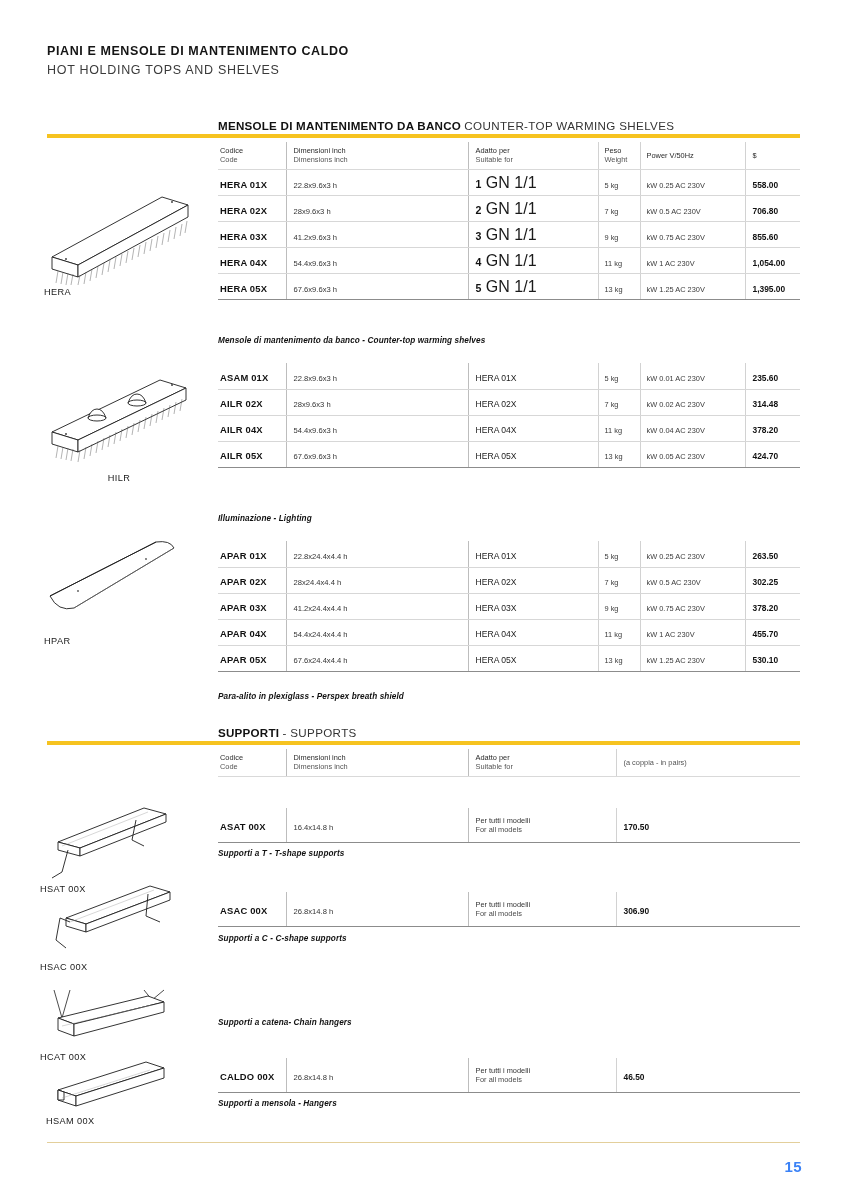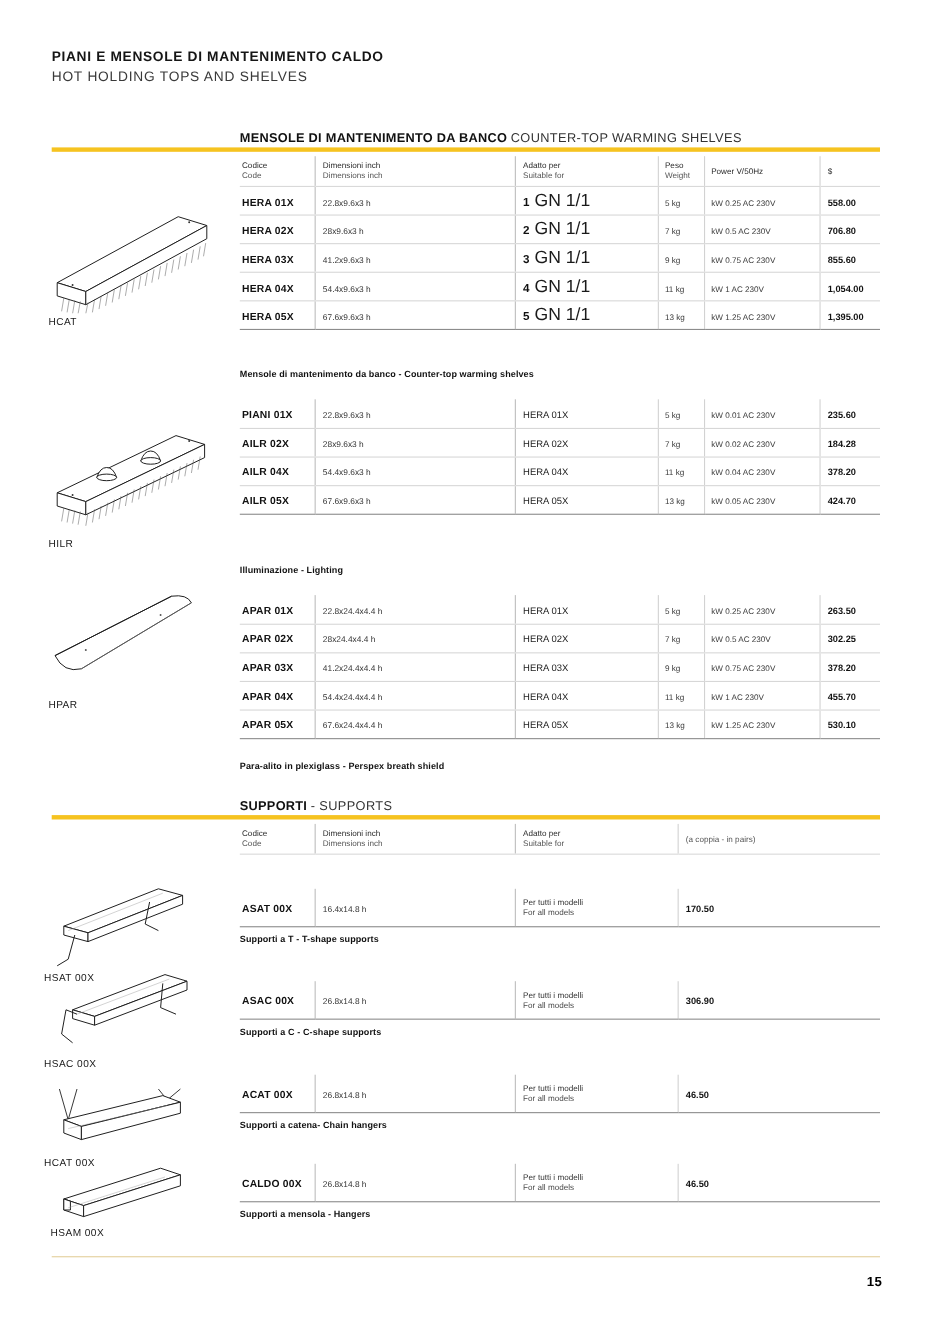--- a/index.html
+++ b/index.html
@@ -66,39 +66,39 @@
   .suit  { font-size:8.6px; color:#222; }
   .suit-sm { font-size:7.4px; color:#333; line-height:9.2px; }
   .suit-sm .l2 { color:#4a4a4a; }
   .gn    { font-size:10.6px; font-weight:bold; color:#111; }
   .wt    { font-size:7.4px; color:#3a3a3a; }
   .pw    { font-size:7.4px; color:#3a3a3a; }
   .pr    { font-size:8.4px; font-weight:bold; color:#111; }
 
   .cap {
     position:absolute; left:218px; font-size:8.2px; font-weight:bold;
-    color:#111; letter-spacing:0.1px; white-space:nowrap;
+    color:#111; letter-spacing:0.1px; white-space:nowrap;font-style:italic;
   }
 
   
   .fig { position:absolute; }
   .fig svg { display:block; }
   .fig-label {
     font-size:9.2px; color:#1a1a1a; letter-spacing:0.4px;
     margin-top:2px; white-space:nowrap;
   }
 
   
   .footer-rule {
     position:absolute; left:47px; top:1142px; width:753px; height:1px;
     background:#e3cf9b;
   }
   .page-num {
     position:absolute; right:47px; top:1158px;
-    font-size:12px; font-weight:bold; color:#000000; letter-spacing:0.4px;
+    font-size:15px; font-weight:bold; color:#3b82f6; letter-spacing:0.4px;
   }
 </style>
 </head>
 <body>
 
 <div class="page">
 
   <div class="doc-title-wrap">
     <div class="doc-title">PIANI E MENSOLE DI MANTENIMENTO CALDO</div>
     <div class="doc-subtitle">HOT HOLDING TOPS AND SHELVES</div>
@@ -188,34 +188,34 @@
       <td class="c-pow"><span class="pw">kW 1.25 AC 230V</span></td>
       <td class="c-price"><span class="pr">1,395.00</span></td>
     </tr>
   </tbody>
     </table>
   <div class="cap" style="top:336px;">Mensole di mantenimento da banco - Counter-top warming shelves</div>
 
   <table class="tbl" style="top:363px;">
     <tbody>
         <tr class="body-row">
-      <td class="c-code"><span class="code">PIANI 01X</span></td>
+      <td class="c-code"><span class="code">ASAM 01X</span></td>
       <td class="c-dim"><span class="dim">22.8x9.6x3 h</span></td>
       <td class="c-suit"><span class="suit">HERA 01X</span></td>
       <td class="c-weight"><span class="wt">5 kg</span></td>
       <td class="c-pow"><span class="pw">kW 0.01 AC 230V</span></td>
       <td class="c-price"><span class="pr">235.60</span></td>
     </tr>
     <tr class="body-row">
       <td class="c-code"><span class="code">AILR 02X</span></td>
       <td class="c-dim"><span class="dim">28x9.6x3 h</span></td>
       <td class="c-suit"><span class="suit">HERA 02X</span></td>
       <td class="c-weight"><span class="wt">7 kg</span></td>
       <td class="c-pow"><span class="pw">kW 0.02 AC 230V</span></td>
-      <td class="c-price"><span class="pr">184.28</span></td>
+      <td class="c-price"><span class="pr">314.48</span></td>
     </tr>
     <tr class="body-row">
       <td class="c-code"><span class="code">AILR 04X</span></td>
       <td class="c-dim"><span class="dim">54.4x9.6x3 h</span></td>
       <td class="c-suit"><span class="suit">HERA 04X</span></td>
       <td class="c-weight"><span class="wt">11 kg</span></td>
       <td class="c-pow"><span class="pw">kW 0.04 AC 230V</span></td>
       <td class="c-price"><span class="pr">378.20</span></td>
     </tr>
     <tr class="body-row last">
@@ -339,35 +339,20 @@
               <div>Per tutti i modelli</div>
               <div class="l2">For all models</div>
             </div>
           </td>
       <td class="s-price"><span class="pr">306.90</span></td>
     </tr>
   </tbody>
     </table>
   <div class="cap" style="top:934px;">Supporti a C - C-shape supports</div>
 
-  <table class="tbl supports" style="top:977px;">
-    <tbody>
-        <tr class="body-row">
-      <td class="s-code"><span class="code">ACAT 00X</span></td>
-      <td class="s-dim"><span class="dim">26.8x14.8 h</span></td>
-      <td class="s-suit">
-            <div class="suit-sm">
-              <div>Per tutti i modelli</div>
-              <div class="l2">For all models</div>
-            </div>
-          </td>
-      <td class="s-price"><span class="pr">46.50</span></td>
-    </tr>
-  </tbody>
-    </table>
   <div class="cap" style="top:1018px;">Supporti a catena-  Chain hangers</div>
 
   <table class="tbl supports" style="top:1058px;">
     <tbody>
         <tr class="body-row">
       <td class="s-code"><span class="code">CALDO 00X</span></td>
       <td class="s-dim"><span class="dim">26.8x14.8 h</span></td>
       <td class="s-suit">
             <div class="suit-sm">
               <div>Per tutti i modelli</div>
@@ -408,24 +393,24 @@
           <line x1="114" y1="51" x2="112" y2="63"></line>
         <line x1="120" y1="48" x2="118" y2="60"></line>
           <line x1="126" y1="45" x2="124" y2="57"></line>
         <line x1="132" y1="42" x2="130" y2="54"></line>
           <line x1="138" y1="39" x2="136" y2="51"></line>
         <line x1="143" y1="36" x2="141" y2="48"></line>
       </g>
       <circle cx="22" cy="74" r="0.9" fill="#333"></circle>
       <circle cx="128" cy="17" r="0.9" fill="#333"></circle>
     </svg>
-    <div class="fig-label">HCAT</div>
-  </div>
-
-  <div class="fig" style="left:44px; top:392px;">
+    <div class="fig-label">HERA</div>
+  </div>
+
+  <div class="fig" style="left:44px; top:376px;text-align:center;">
     <svg width="150" height="95" viewBox="0 0 150 95">
       <g fill="#ffffff" stroke="#1d1d1d" stroke-width="0.9" stroke-linejoin="round">
         <polygon points="8,56 116,4 142,12 34,64"></polygon>
         <polygon points="8,56 34,64 34,76 8,68"></polygon>
         <polygon points="34,64 142,12 142,24 34,76"></polygon>
         <path d="M44,42 q3,-9 9,-9 q6,0 9,9 z"></path>
         <ellipse cx="53" cy="42" rx="9" ry="3"></ellipse>
         <path d="M84,27 q3,-9 9,-9 q6,0 9,9 z"></path>
         <ellipse cx="93" cy="27" rx="9" ry="3"></ellipse>
       </g>

